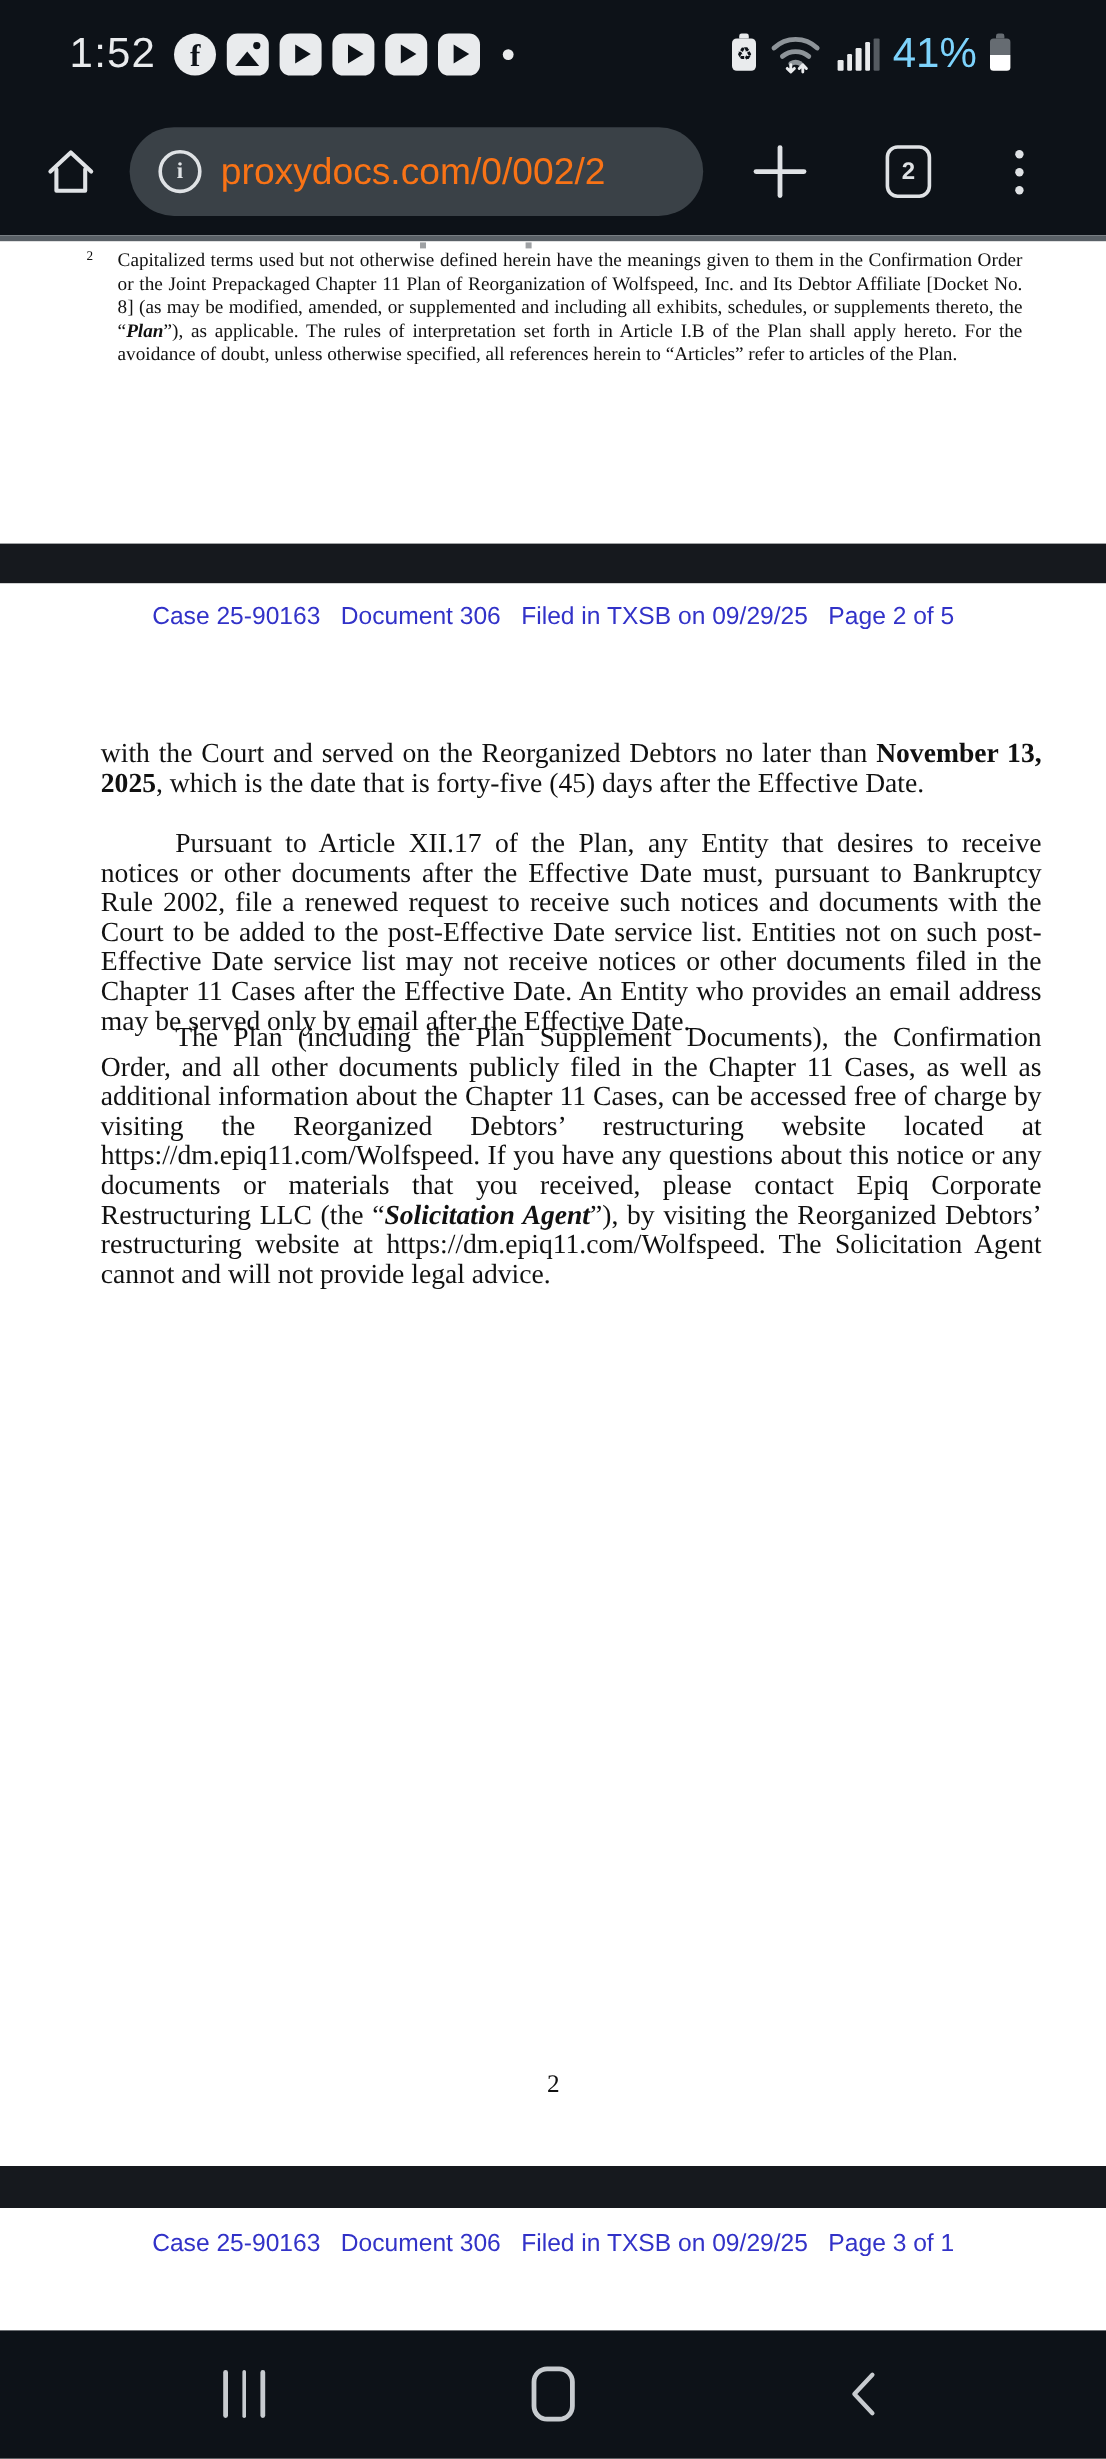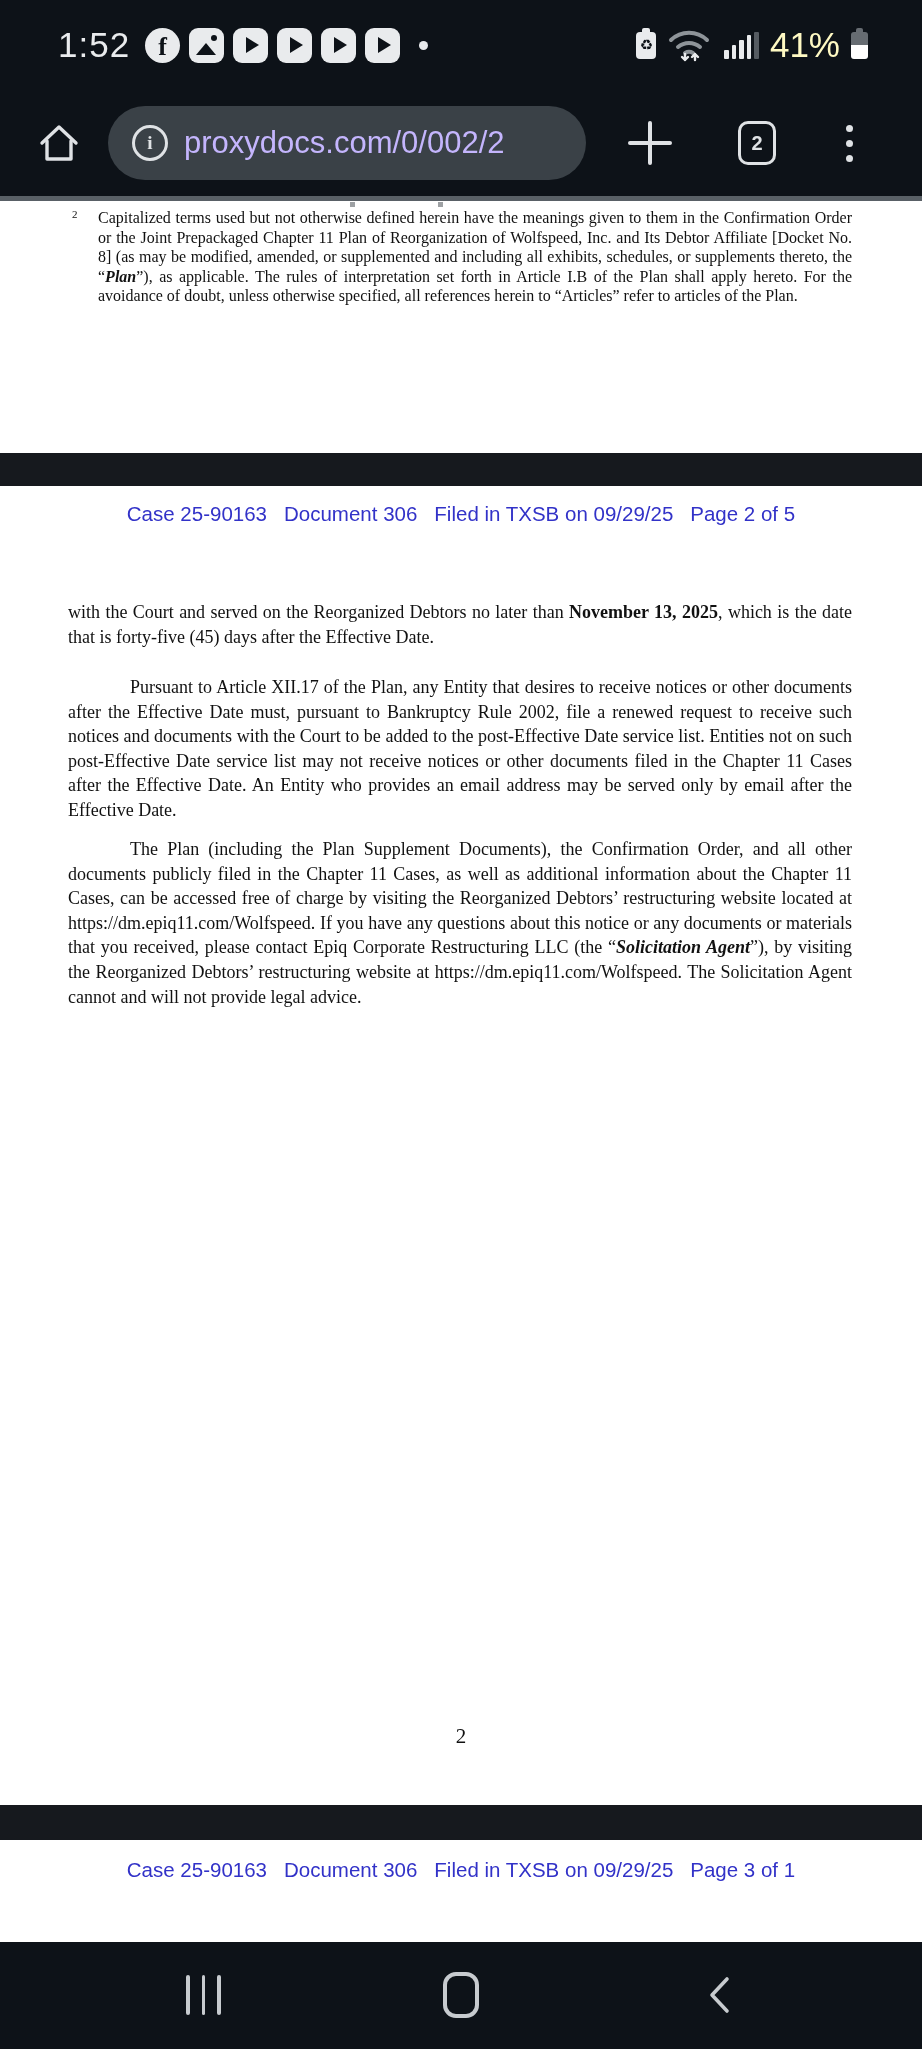--- a/index.html
+++ b/index.html
@@ -1,21 +1,21 @@
 <!DOCTYPE html>
 <html><head>
 <meta charset="utf-8">
 <style>
   html,body{margin:0;padding:0;background:#0d1218;}
   .screen{position:relative;width:922px;height:2049px;background:#ffffff;overflow:hidden;
           font-family:"Liberation Sans",sans-serif;}
   
   .status-bar{position:absolute;top:0;left:0;width:922px;height:90px;background:#0d1218;
               display:flex;align-items:center;justify-content:space-between;box-sizing:border-box;
-              padding:0 54px 0 58px;}
+              padding:0 80px 0 58px;}
   .sb-left{display:flex;align-items:center;gap:9px;}
   .sb-time{color:#e9ebed;font-size:35px;font-weight:500;letter-spacing:1px;margin-right:6px;}
   .notif{width:35px;height:35px;background:#e9ebed;border-radius:9px;position:relative;flex:0 0 auto;}
   .notif.circle{border-radius:50%;display:flex;align-items:center;justify-content:center;}
   .fb-f{color:#0d1218;font-weight:bold;font-size:26px;font-family:"Liberation Serif",serif;margin-top:4px;}
   .gallery-mtn{position:absolute;left:7px;bottom:8px;width:0;height:0;
                border-left:10px solid transparent;border-right:10px solid transparent;
                border-bottom:12px solid #0d1218;}
   .gallery-sun{position:absolute;right:7px;top:7px;width:6px;height:6px;border-radius:50%;background:#0d1218;}
   .play-tri{position:absolute;left:13px;top:9px;width:0;height:0;
@@ -24,35 +24,35 @@
   .overflow-dot{width:9px;height:9px;border-radius:50%;background:#e9ebed;margin-left:10px;}
   .sb-right{display:flex;align-items:center;gap:11px;}
   .psave{position:relative;width:20px;height:27px;background:#e9ebed;border-radius:4px;
          display:flex;align-items:center;justify-content:center;}
   .psave:before{content:"";position:absolute;top:-4px;left:6px;width:8px;height:4px;background:#e9ebed;
                 border-radius:2px 2px 0 0;}
   .psave span{color:#0d1218;font-size:15px;line-height:1;font-family:"DejaVu Sans",sans-serif;}
   .sigbars{display:flex;align-items:flex-end;gap:3px;height:27px;}
   .sigbars i{display:block;width:4.5px;background:#e9ebed;border-radius:1px;}
   .sigbars i.dim{background:#555b61;}
-  .sb-batt-pct{color:#fef9c3;font-size:35px;font-weight:400;}
+  .sb-batt-pct{color:#7dd3fc;font-size:35px;font-weight:400;}
   .batt{position:relative;width:17px;height:27px;border-radius:3px;
         background:linear-gradient(to bottom,#666c72 0 50%,#ffffff 50% 100%);}
   .batt:before{content:"";position:absolute;top:-4px;left:5px;width:7px;height:4px;background:#666c72;
                border-radius:2px 2px 0 0;}
   
   .toolbar{position:absolute;top:90px;left:0;width:922px;height:106px;background:#0d1218;
            display:flex;align-items:center;box-sizing:border-box;padding:0 30px 0 36px;}
   .tb-home{flex:0 0 auto;margin-right:26px;display:flex;align-items:center;}
   .url-pill{flex:0 0 auto;width:478px;height:74px;background:#3a4147;border-radius:37px;
             display:flex;align-items:center;padding:0 24px;box-sizing:border-box;}
   .info-badge{width:30px;height:30px;border-radius:50%;border:3px solid #dfe2e5;color:#dfe2e5;
               display:flex;align-items:center;justify-content:center;font-size:19px;
               font-family:"Liberation Serif",serif;font-weight:bold;flex:0 0 auto;margin-right:16px;}
-  .url-text{color:#c4b5fd;font-size:31px;white-space:nowrap;overflow:hidden;}
+  .url-text{color:#f97316;font-size:31px;white-space:nowrap;overflow:hidden;}
   .tb-plus{position:relative;width:44px;height:44px;margin-left:42px;flex:0 0 auto;}
   .tb-plus:before{content:"";position:absolute;left:0;top:20px;width:44px;height:4px;background:#dfe2e5;border-radius:2px;}
   .tb-plus:after{content:"";position:absolute;left:20px;top:0;width:4px;height:44px;background:#dfe2e5;border-radius:2px;}
   .tb-tabs{width:38px;height:44px;border:3.5px solid #dfe2e5;border-radius:10px;margin-left:66px;
            display:flex;align-items:center;justify-content:center;color:#dfe2e5;
            font-size:20px;font-weight:bold;flex:0 0 auto;box-sizing:border-box;}
   .tb-menu{margin-left:70px;display:flex;flex-direction:column;gap:8px;flex:0 0 auto;}
   .tb-menu i{display:block;width:7px;height:7px;border-radius:50%;background:#dfe2e5;}
   
   .content{position:absolute;top:196px;left:0;width:922px;height:1746px;background:#ffffff;}
@@ -62,22 +62,22 @@
   .footnote{position:absolute;top:12px;left:70px;width:782px;padding-left:28px;box-sizing:border-box;
             font-size:16px;line-height:19.5px;text-align:justify;}
   .fn-marker{position:absolute;left:2px;top:-3px;font-size:11px;}
   .sep-bar{position:absolute;left:0;width:922px;background:#16191e;}
   .bar1{top:257px;height:33px;}
   .bar2{top:1609px;height:35px;}
   .case-header{position:absolute;left:0;width:922px;display:flex;justify-content:center;gap:17px;
                color:#3232c8;font-size:20.5px;font-family:"Liberation Sans",sans-serif;white-space:nowrap;}
   .hdr1{top:306px;}
   .hdr2{top:1662px;}
-  .body-p{position:absolute;left:68px;width:784px;font-size:18px;line-height:24.6px;
-          text-align:justify;margin:0;}
+  .body-p{position:absolute;left:68px;width:784px;font-size:23px;line-height:24.6px;
+          text-align:justify;margin:16px;}
   .p1{top:404px;}
   .p2{top:479px;text-indent:62px;}
   .p3{top:641px;text-indent:62px;}
   .bold{font-weight:bold;}
   .ital{}
   .bi{font-weight:bold;font-style:italic;}
   .u{}
   .page-num{position:absolute;top:1528px;left:0;width:922px;text-align:center;
             font-size:21px;font-family:"Liberation Serif",serif;color:#111;}
   

